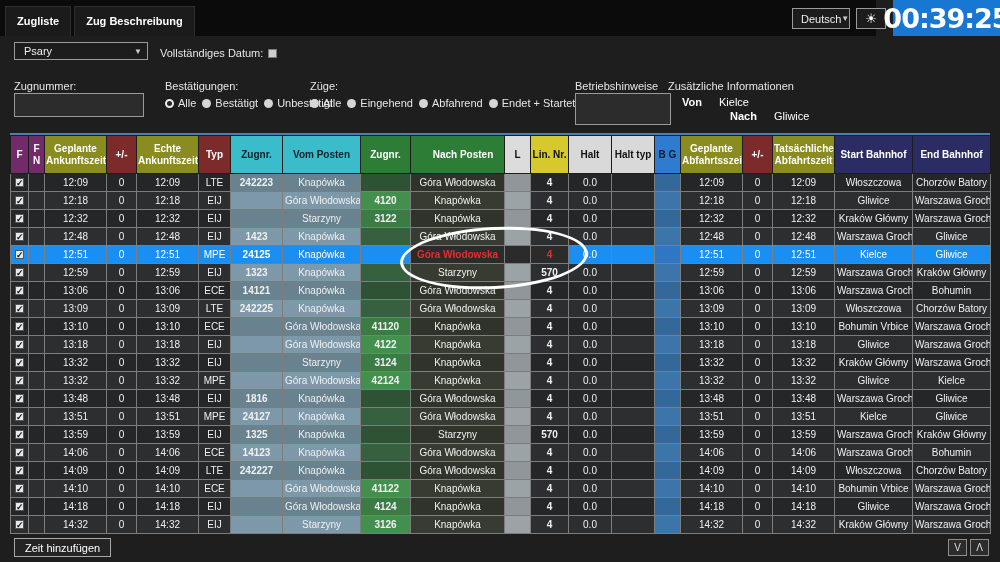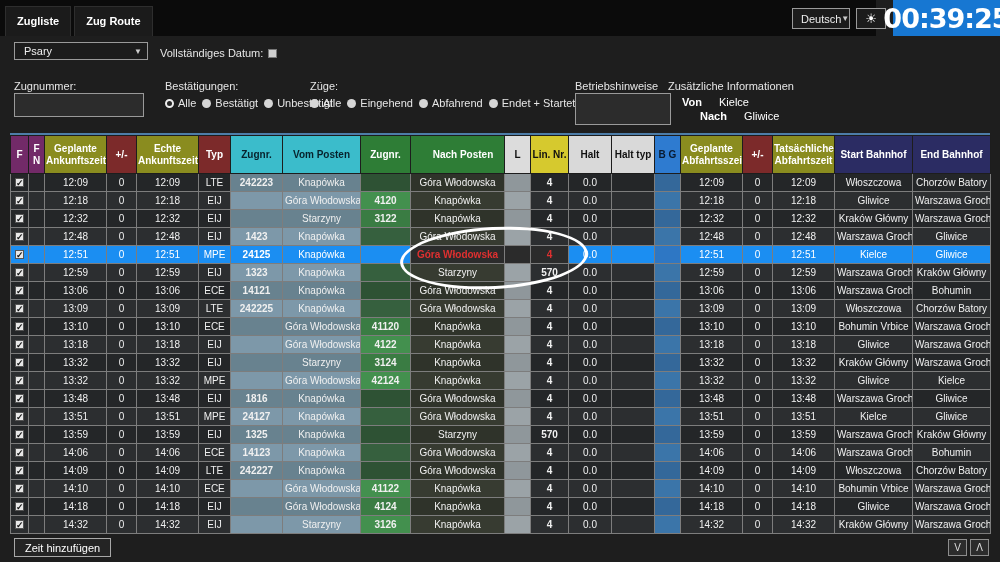--- a/index.html
+++ b/index.html
@@ -117,21 +117,21 @@
   }
 </style>
 </head>
 <body>
 
 <div id="screen">
 
   <div class="topbar">
     <div class="tabs" id="tabs">
         <div class="tab">Zugliste</div>
-        <div class="tab">Zug Route</div>
+        <div class="tab">Zug Beschreibung</div>
       </div>
     <div class="lang-select">
       <span>Deutsch</span>
       <span class="arr">▼</span>
     </div>
     <div class="sun-btn">
       <span>☀</span>
     </div>
     <div class="clock">00:39:25</div>
   </div>
@@ -189,21 +189,21 @@
     </div>
 
   <div class="flabel" style="left:575px; top:80px;">Betriebshinweise</div>
   <div class="bh-box"></div>
 
   <div class="flabel" style="left:668px; top:80px;">Zusätzliche Informationen</div>
   <div class="zi-line" style="left:682px; top:96px;">
     <b>Von</b>
     <span>Kielce</span>
   </div>
-  <div class="zi-line" style="left:652px; top:110px;padding-left:48px;">
+  <div class="zi-line" style="left:682px; top:110px;padding-left:48px;">
     <b>Nach</b>
     <span>Gliwice</span>
   </div>
 
   <div class="grid-wrap">
     <table class="grid">
       <colgroup id="grid-cols">
           <col style="width: 18px;">
           <col style="width: 16px;">
           <col style="width: 62px;">

